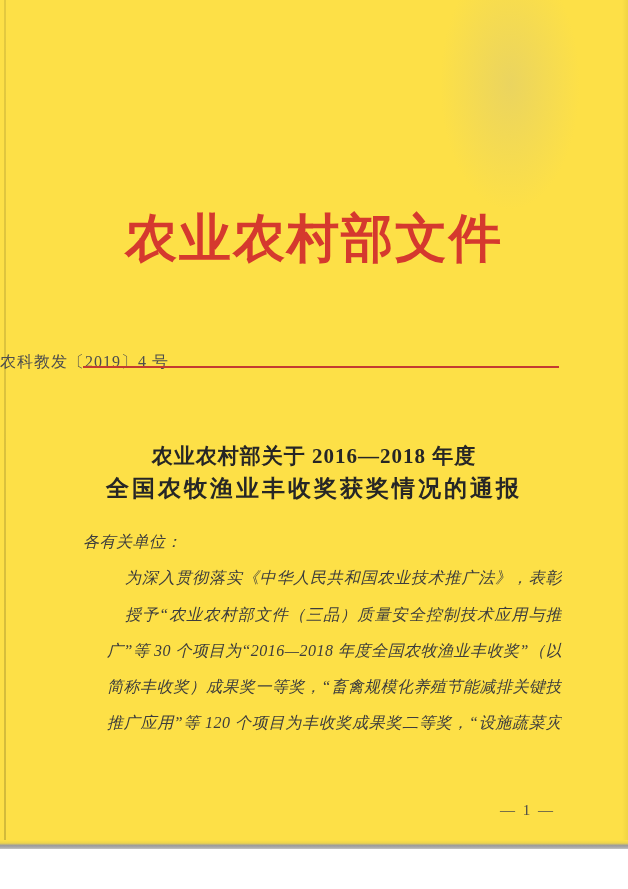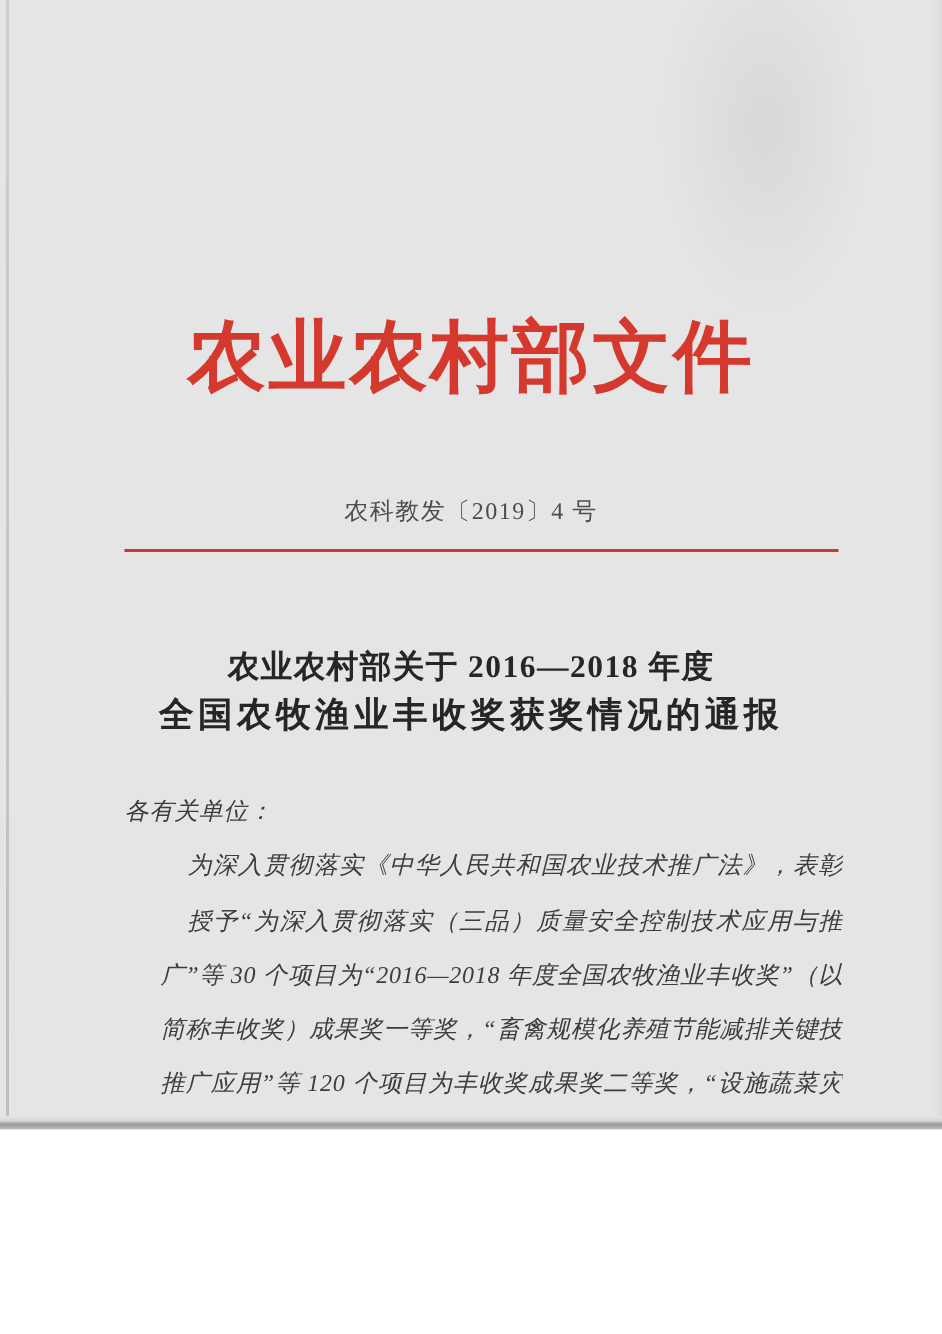--- a/index.html
+++ b/index.html
@@ -3,22 +3,22 @@
 <meta charset="utf-8">
 <style>
   html, body { margin: 0; padding: 0; }
   body {
     width: 628px; height: 889px;
     background: #ffffff;
     font-family: "Liberation Serif", "DejaVu Serif", serif;
   }
   .scan-page {
     position: relative;
-    width: 628px; height: 753px;
-    background: #e5e5e5;
+    width: 628px; height: 849px;
+    background: #fde047;
     overflow: hidden;
   }
   
   .fold-shadow {
     position: absolute; left: 410px; top: -60px; width: 200px; height: 360px;
     background: radial-gradient(ellipse 50% 50% at 50% 40%,
       rgba(168,170,182,0.22), rgba(168,170,182,0.0) 70%);
     pointer-events: none;
   }
   .edge-left {
@@ -40,36 +40,36 @@
   }
   
   .letterhead {
     position: absolute; left: 0; right: 0; top: 210px;
     text-align: center;
     font-size: 52px; line-height: 58px; font-weight: bold;
     letter-spacing: 2px;
     color: #d5392e;
   }
   .doc-number {
-    position: absolute; left: 0; right: 0; top: 332px;
-    text-align: center;
+    position: absolute; left: 0; right: 0; top: 352px;
+    text-align: left;
     font-size: 16px; line-height: 20px;
     letter-spacing: 1px;
     color: #4d4d4d;
   }
   .red-rule {
     position: absolute; left: 83px; top: 366px; width: 476px; height: 2px;
     background: #c43b31;
   }
   
   .doc-title {
     position: absolute; left: 0; right: 0; top: 428px;
     text-align: center; font-weight: bold; color: #262626;
   }
-  .doc-title .t1 { font-size: 21px; line-height: 32px; letter-spacing: 1px; }
+  .doc-title .t1 { font-size: 21px; line-height: 32px; letter-spacing: 1px; margin-top: 12px; }
   .doc-title .t2 { font-size: 23px; line-height: 33px; letter-spacing: 3px; }
   
   .body-block {
     position: absolute; left: 83px; top: 524px; width: 479px;
     font-size: 16px; color: #3d3d3d; font-style: italic;
   }
   .line {
     height: 36.3px; line-height: 36.3px;
     letter-spacing: 0.5px;
     overflow: hidden;
@@ -99,21 +99,21 @@
   <div class="red-rule"></div>
 
   <div class="doc-title">
     <div class="t1">农业农村部关于 2016—2018 年度</div>
     <div class="t2">全国农牧渔业丰收奖获奖情况的通报</div>
   </div>
 
   <div class="body-block">
     <div class="line salutation">各有关单位：</div>
     <div class="line full indent">为深入贯彻落实《中华人民共和国农业技术推广法》，表彰奖</div>
-    <div class="line full indent">授予“为深入贯彻落实（三品）质量安全控制技术应用与推</div>
+    <div class="line full indent">授予“农业农村部文件（三品）质量安全控制技术应用与推</div>
     <div class="line full">广”等 30 个项目为“2016—2018 年度全国农牧渔业丰收奖”（以下</div>
     <div class="line full">简称丰收奖）成果奖一等奖，“畜禽规模化养殖节能减排关键技术</div>
     <div class="line full">推广应用”等 120 个项目为丰收奖成果奖二等奖，“设施蔬菜灾害</div>
   </div>
 
   <div class="page-number">— 1 —</div>
 
   <div class="scan-bottom"></div>
 
 </div>

